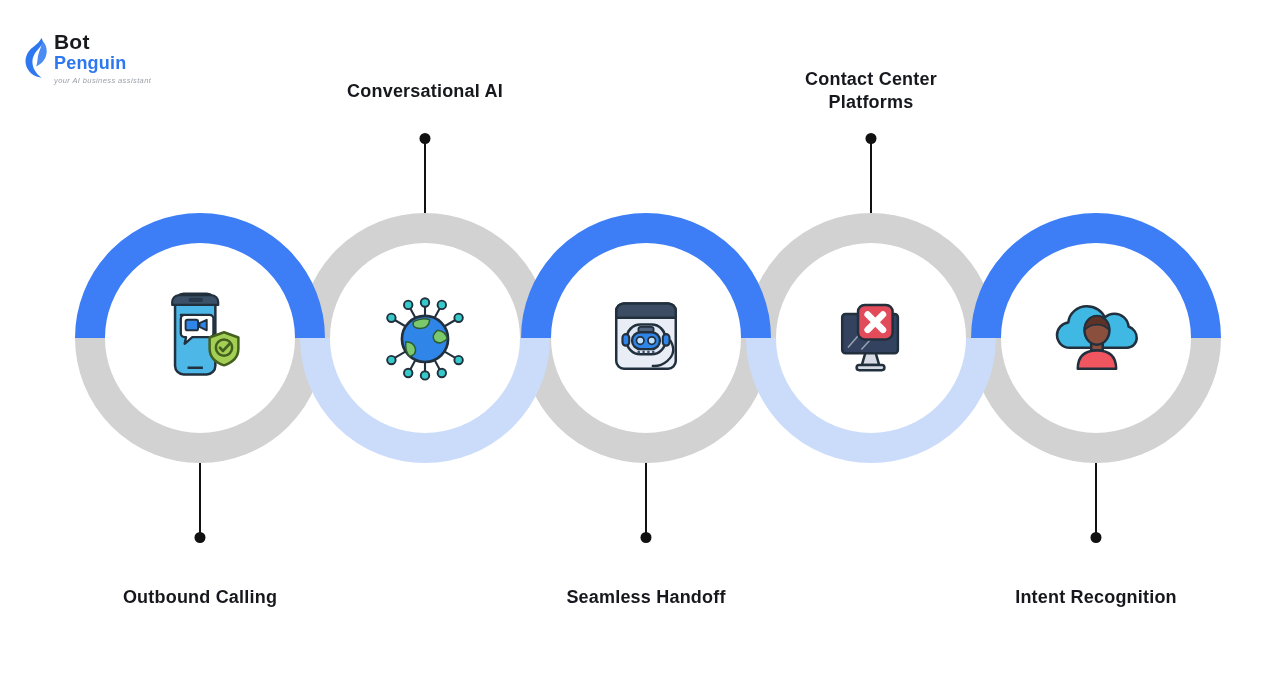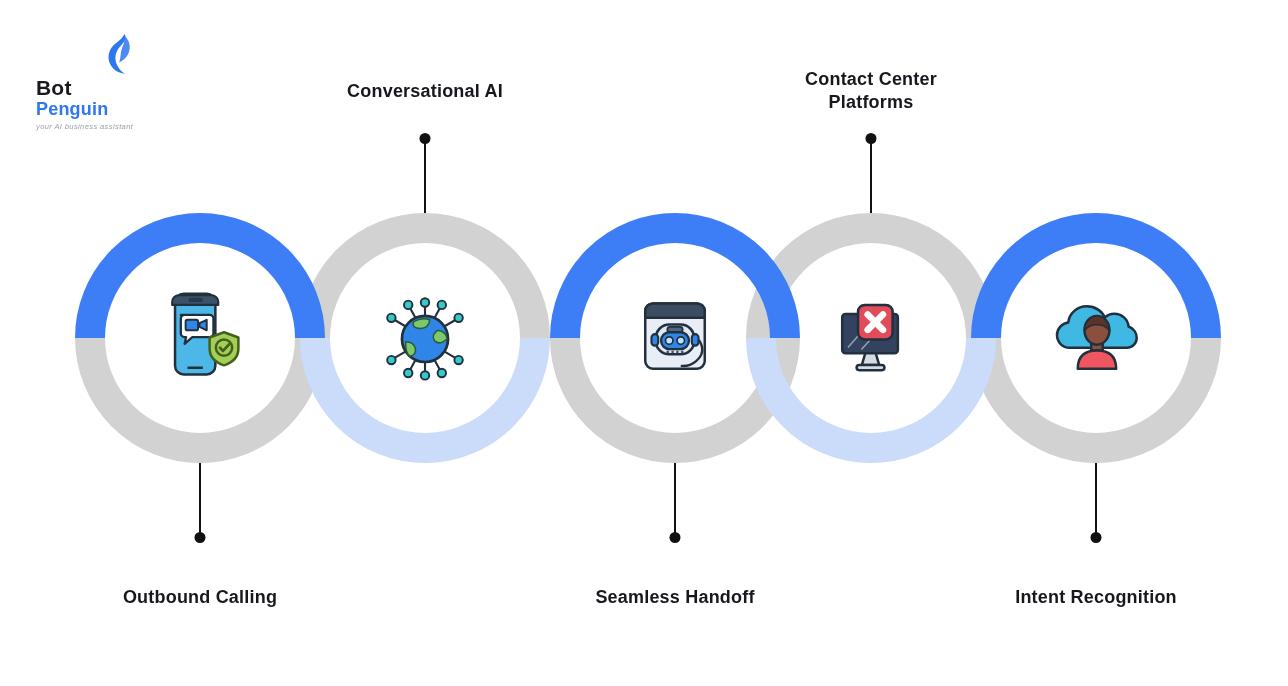--- a/index.html
+++ b/index.html
@@ -2,30 +2,30 @@
 <html><head>
 <meta charset="utf-8">
 <style>
   html,body{margin:0;padding:0;background:#fff;}
   .canvas{
     position:relative;width:1288px;height:686px;background:#ffffff;
     font-family:"Liberation Sans",sans-serif;overflow:hidden;
   }
 
   
-  .logo{position:absolute;left:32px;top:32px;display:flex;align-items:flex-end;flex-direction:column;}
+  .logo{position:absolute;left:20px;top:32px;display:flex;align-items:center;}
   .logo svg{display:block;}
   .logo-text{margin-left:4px;}
   .logo-bot{font-size:21px;font-weight:bold;color:#191a1e;line-height:20px;letter-spacing:.2px;}
   .logo-penguin{font-size:18px;font-weight:bold;color:#2D77F0;line-height:22px;letter-spacing:.2px;}
   .logo-tagline{font-size:7.5px;font-style:italic;color:#9aa0a8;margin-top:2px;letter-spacing:.4px;}
 
   
   .node{position:absolute;top:213px;width:250px;height:250px;}
-  .n1{left:75px}.n2{left:300px}.n3{left:550px}.n4{left:746px}.n5{left:971px}
+  .n1{left:75px}.n2{left:300px}.n3{left:521px}.n4{left:746px}.n5{left:971px}
 
   .ring{position:absolute;inset:0;border-radius:50%;border:30px solid transparent;box-sizing:border-box;}
   .half-top{clip-path:inset(0 0 50% 0);}
   .half-bottom{clip-path:inset(50% 0 0 0);}
   .node.odd  .half-top   {border-color:#3D7EF7;z-index:3;}
   .node.odd  .half-bottom{border-color:#D2D2D2;z-index:1;}
   .node.even .half-top   {border-color:#D2D2D2;z-index:2;}
   .node.even .half-bottom{border-color:#CBDCFA;z-index:2;}
 
   .icon-wrap{position:absolute;left:50%;top:50%;transform:translate(-50%,-50%);

